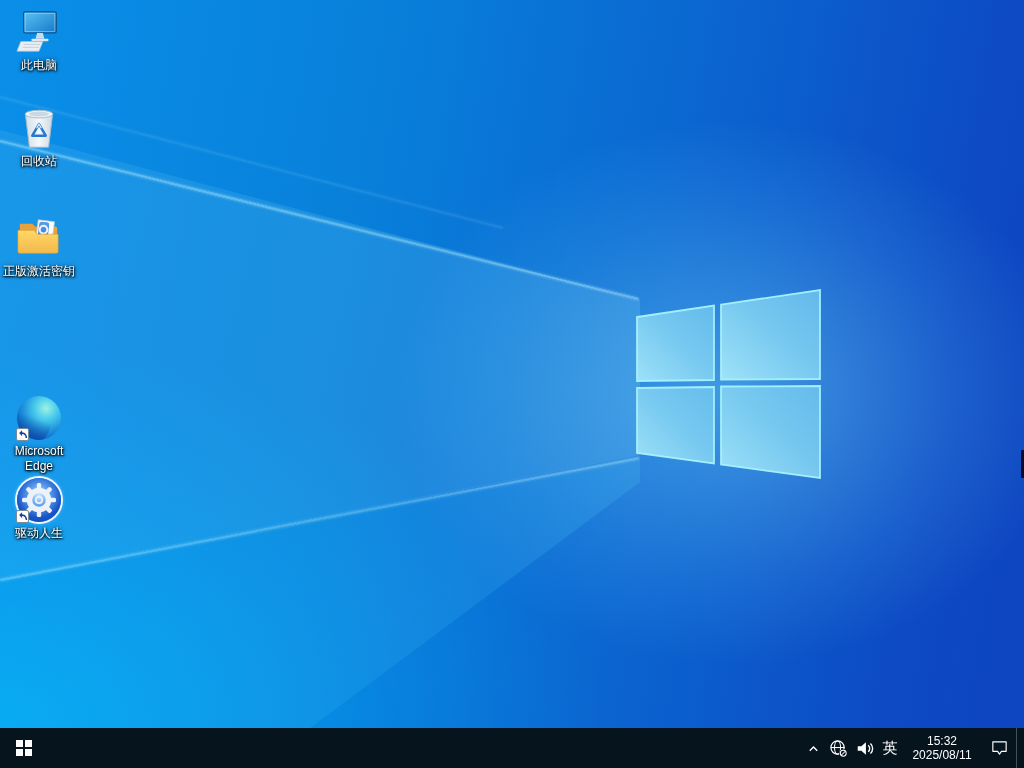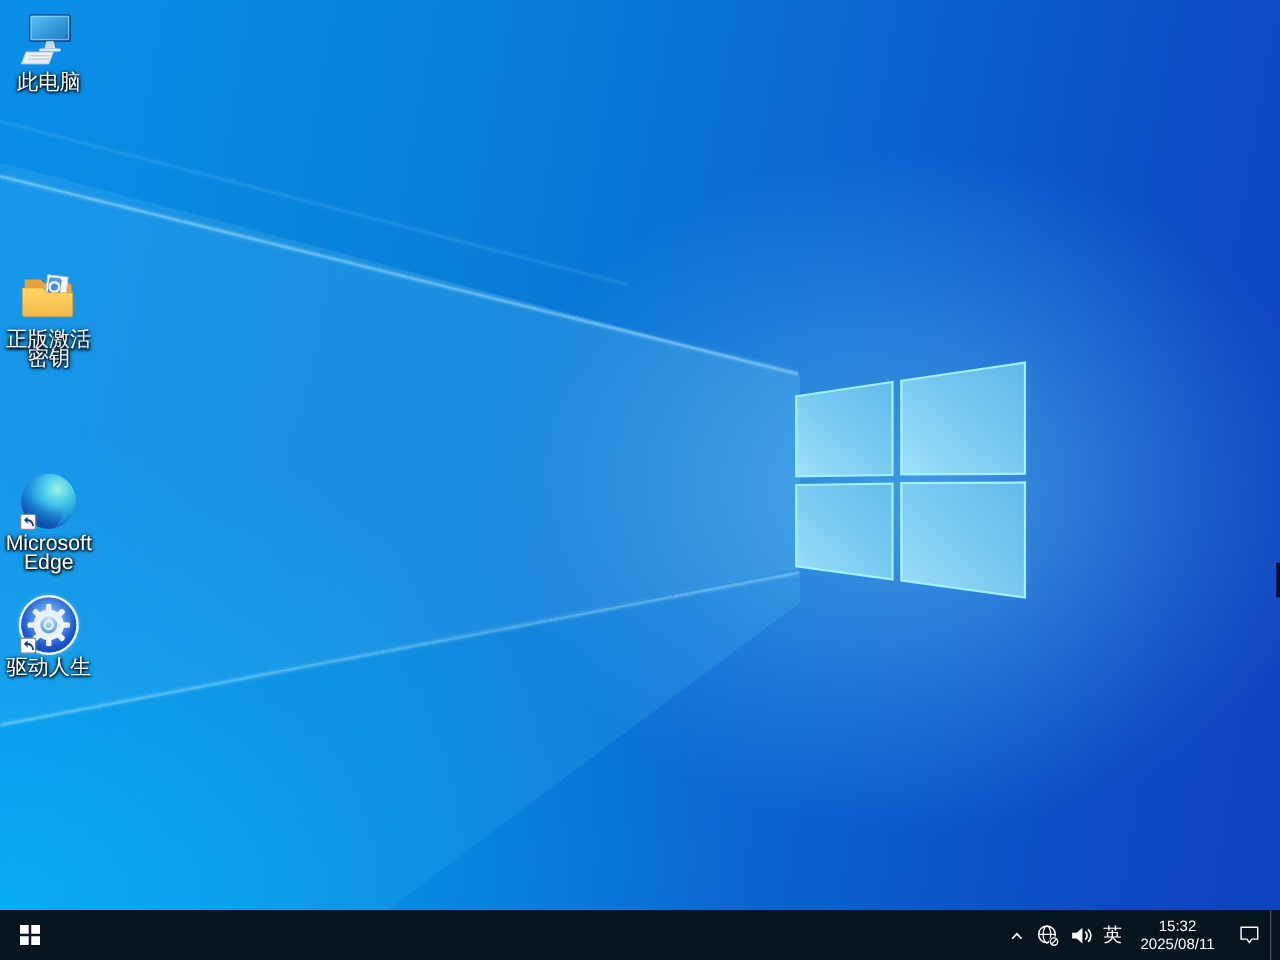--- a/index.html
+++ b/index.html
@@ -35,21 +35,21 @@
   .edge-sliver { position:absolute; right:0; top:450px; width:3px; height:28px; background:#050d28; }
 
   
   .icon-cell {
     position:absolute; left:1px; width:76px; height:92px;
     display:flex; flex-direction:column; align-items:center;
   }
   .ico { position:relative; width:48px; height:48px; display:flex; align-items:center; justify-content:center; }
   .icon-label {
     margin-top:2px; max-width:76px; text-align:center;
-    font-size:17px; line-height:15px; color:#fff;
+    font-size:12px; line-height:15px; color:#fff;
     text-shadow:1px 1px 2px #000, -1px 1px 2px rgba(0,0,0,.8), 0 0 4px rgba(0,0,0,.65);
   }
   .shortcut-badge {
     position:absolute; left:1px; bottom:1px; width:13px; height:13px;
     background:#fff; border:1px solid #7a8a96; border-radius:2px;
     display:flex; align-items:center; justify-content:center;
   }
   
   .chrome-ball { position:relative; width:44px; height:44px; border-radius:50%;
     background: conic-gradient(from -60deg, #e8402f 0deg 120deg, #fcc217 120deg 240deg, #2ea94e 240deg 360deg);
@@ -129,20 +129,40 @@
           <rect x="9.5" y="4.5" width="31" height="19" fill="none" stroke="#bfe8ff" stroke-width="0.8" opacity="0.6"></rect>
           <path d="M22,25 h6 l1.6,6 h-9.2 z" fill="#cfdbe4"></path>
           <rect x="16" y="31" width="18" height="2.6" rx="1.2" fill="#dfe8ee"></rect>
           <polygon points="5,34 28,34 24,44 1,44" fill="#e9eff5" stroke="#b3c2cc" stroke-width="0.8"></polygon>
           <path d="M8,37 h17 M7,40 h17" stroke="#c2cfd8" stroke-width="1"></path>
         </svg>
       </div>
       <div class="icon-label">此电脑</div>
     </div>
 
+    <div class="icon-cell" style="top:104px">
+      <div class="ico">
+        <svg viewBox="0 0 48 48" width="46" height="46">
+          <defs>
+            <linearGradient id="binG" x1="0" y1="0" x2="1" y2="0">
+              <stop offset="0" stop-color="#d3dfe8"></stop>
+                <stop offset="0.5" stop-color="#f3f8fb"></stop>
+                <stop offset="1" stop-color="#cdd9e2"></stop>
+            </linearGradient>
+          </defs>
+          <path d="M10,11 L38,11 L34,44 L14,44 Z" fill="url(#binG)" stroke="#a8bac6" stroke-width="1"></path>
+          <ellipse cx="24" cy="9.5" rx="14.5" ry="4" fill="#eef4f8" stroke="#a8bac6" stroke-width="1"></ellipse>
+          <ellipse cx="24" cy="9.5" rx="10.5" ry="2.6" fill="#c9d8e2"></ellipse>
+          <path d="M24,20 L31,32 L17,32 Z" fill="none" stroke="#2779cf" stroke-width="2.6" stroke-linejoin="round"></path>
+          <path d="M24,20 L31,32 M17,32 L24,20" stroke="#fff" stroke-width="1" opacity="0"></path>
+          <path d="M21.5,24.3 l2.5,-4.3 l2.5,4.3" fill="none" stroke="#eef4f8" stroke-width="1.2"></path>
+        </svg>
+      </div>
+      <div class="icon-label">回收站</div>
+    </div>
 
     <div class="icon-cell" style="top:214px">
       <div class="ico">
         <svg viewBox="0 0 48 44" width="46" height="44">
           <defs>
             <linearGradient id="foldG" x1="0" y1="0" x2="0" y2="1">
               <stop offset="0" stop-color="#ffd765"></stop>
                 <stop offset="1" stop-color="#f2b94c"></stop>
             </linearGradient>
             <linearGradient id="keyG" x1="0" y1="0" x2="0" y2="1">
@@ -157,21 +177,21 @@
             <circle cx="27.7" cy="13.5" r="4" fill="none" stroke="#eaf2fc" stroke-width="2.2"></circle>
             <rect x="26.6" y="17.5" width="2.2" height="9" rx="1" fill="#eaf2fc"></rect>
           </g>
           <path d="M2,14 h17 l3,4 h22 v18 a2,2 0 0 1 -2,2 h-38 a2,2 0 0 1 -2,-2 z" fill="url(#foldG)" stroke="#d99b2e" stroke-width="0.6"></path>
         </svg>
       </div>
       <div class="icon-label">正版激活密钥</div>
     </div>
 
 
-    <div class="icon-cell" style="top:377px">
+    <div class="icon-cell" style="top:394px">
       <div class="ico">
         <div class="edge-ball"></div>
         <span class="shortcut-badge">
           <svg viewBox="0 0 12 12" width="10" height="10">
               <path d="M9.2,9.6 C9,6.6 7.6,5.1 4.9,4.9 L4.9,7.4 L1.4,3.7 L4.9,0.3 L4.9,2.6 C8.7,2.9 10.9,5.7 11,9.6 Z" fill="#1c3e99"></path>
             </svg>
         </span>
       </div>
       <div class="icon-label">Microsoft Edge</div>
     </div>

